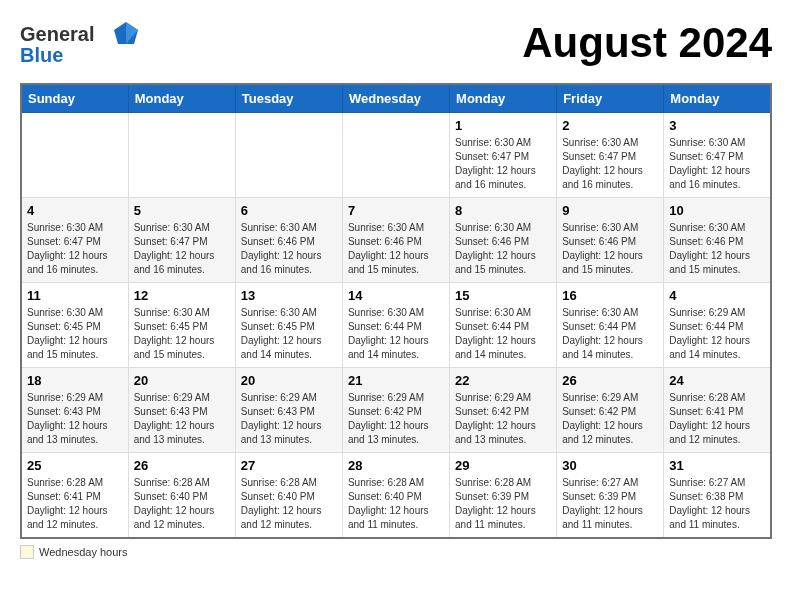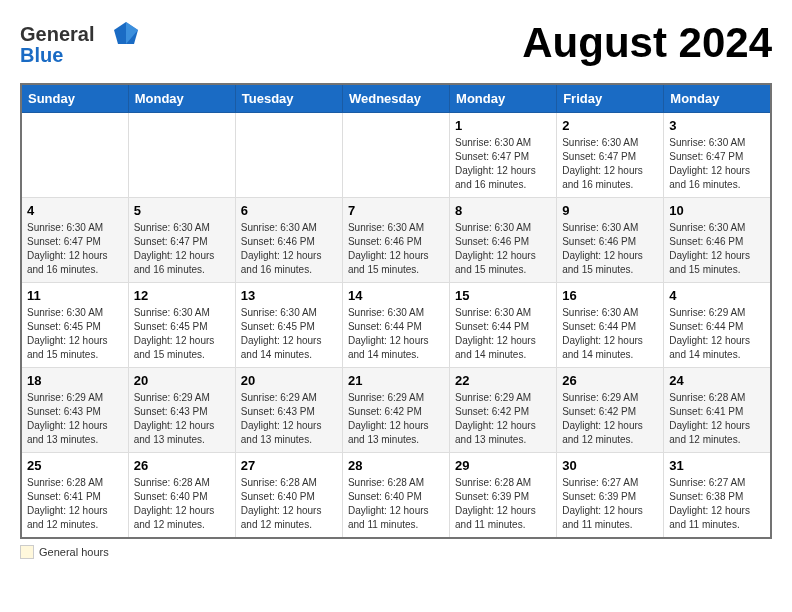--- a/index.html
+++ b/index.html
@@ -331,15 +331,15 @@
 Sunset: 6:38 PM
 Daylight: 12 hours and 11 minutes.</div>
         </td>
       </tr>
     </tbody>
 </table>
 
 <div class="footer-bar">
   <div class="footer-item">
     <div class="color-box" style="background:#fff8dc;"></div>
-    <span>General hours</span>
+    <span>Wednesday hours</span>
   </div>
 </div>
 
 </body></html>

